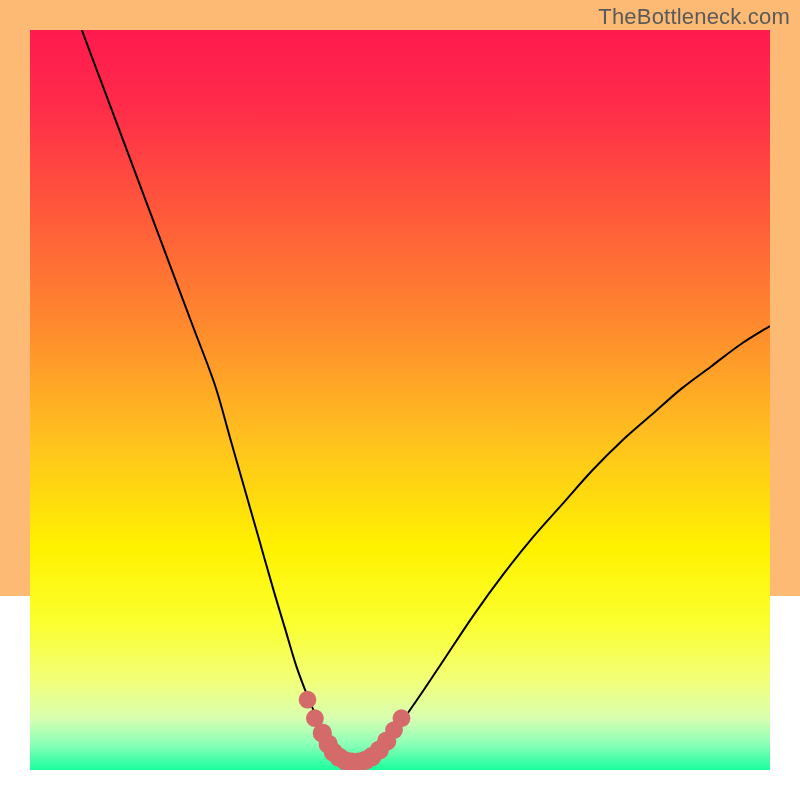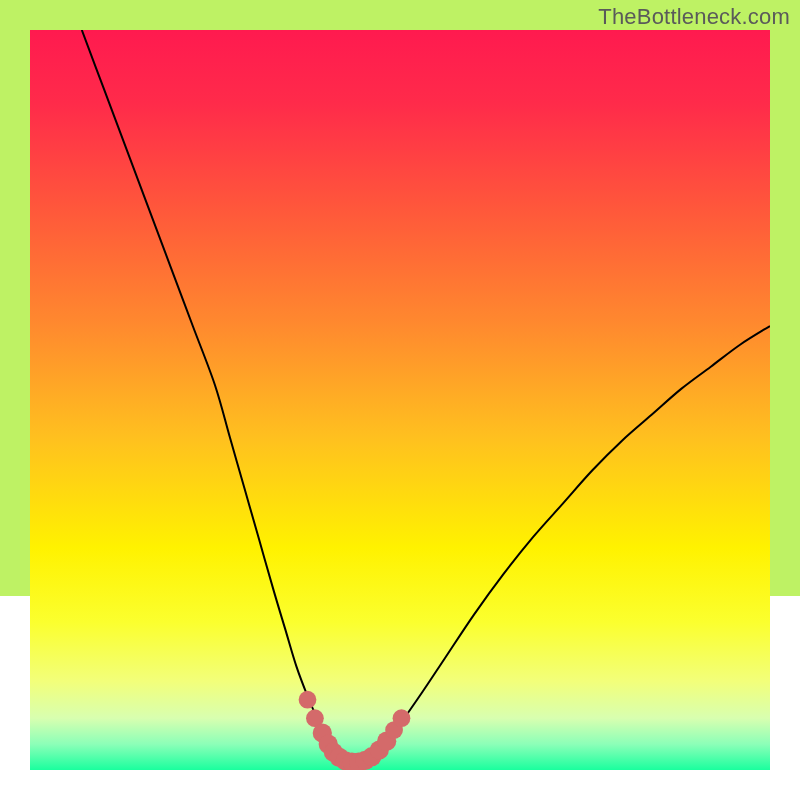--- a/index.html
+++ b/index.html
@@ -6,21 +6,21 @@
     margin: 0;
     padding: 0;
     width: 800px;
     height: 800px;
     overflow: hidden;
     font-family: Arial, Helvetica, sans-serif;
   }
   .frame {
     width: 800px;
     height: 596px;
-    background: #bef264;
+    background: #fdba74;
     position: relative;
   }
   .watermark {
     position: absolute;
     top: 4px;
     right: 10px;
     color: #5a5a5a;
     font-size: 22px;
     font-weight: 400;
     z-index: 10;

